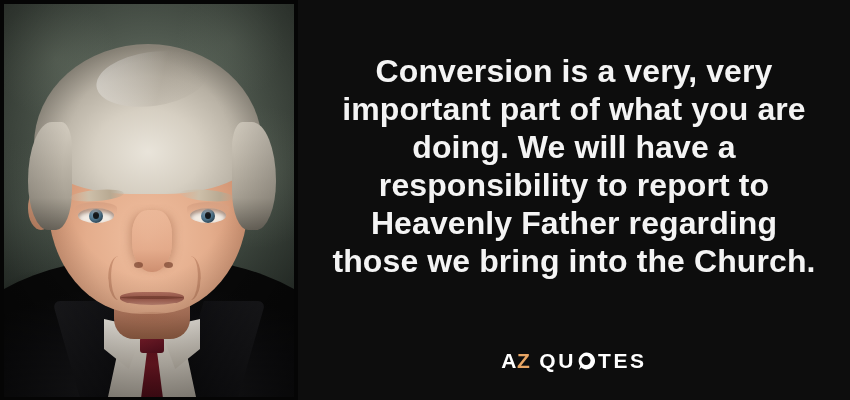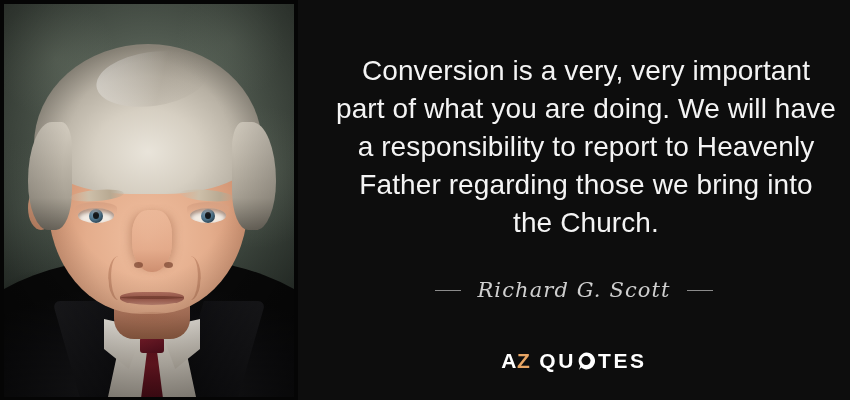--- a/index.html
+++ b/index.html
@@ -343,28 +343,28 @@
   #quote-panel {
     position: absolute;
     left: 298px;
     top: 0;
     width: 552px;
     height: 400px;
     background: #0d0d0d;
   }
   #quote-text {
     position: absolute;
-    left: 38px;
+    left: 26px;
     top: 52px;
     width: 500px;
     text-align: center;
     color: #f4f4f4;
-    font-size: 28px;
+    font-size: 32px;
     line-height: 38px;
-    font-weight: 400;
+    font-weight: 700;
     letter-spacing: .1px;
   }
   #attribution-row {
     position: absolute;
     left: 26px;
     top: 278px;
     width: 500px;
     display: flex;
     align-items: center;
     justify-content: center;
@@ -480,25 +480,20 @@
       <div class="chin-shadow"></div>
 
       <div class="bg-vignette"></div>
     </div>
   </div>
 
   <div id="quote-panel">
 
     <div id="quote-text">Conversion is a very, very important part of what you are doing. We will have a responsibility to report to Heavenly Father regarding those we bring into the Church.</div>
 
-    <div id="attribution-row">
-      <span class="attr-rule"></span>
-      <span id="attribution-name">Richard G. Scott</span>
-      <span class="attr-rule"></span>
-    </div>
 
     <div id="brand-logo">
       <span class="brand-a">A</span>
       <span class="brand-z">Z</span>
       <span class="brand-gap"></span>
       <span class="brand-word">QU</span>
       <span class="brand-bubble">
         <svg width="18" height="18" viewBox="0 0 18 18" aria-hidden="true">
           <path d="M9 0.6 A8.4 8.4 0 1 1 4.2 15.4 L2.0 18.0 L3.3 13.9 A8.4 8.4 0 0 1 9 0.6 Z" fill="#ffffff"></path>
           <circle cx="9" cy="8.6" r="4.5" fill="#0d0d0d"></circle>

